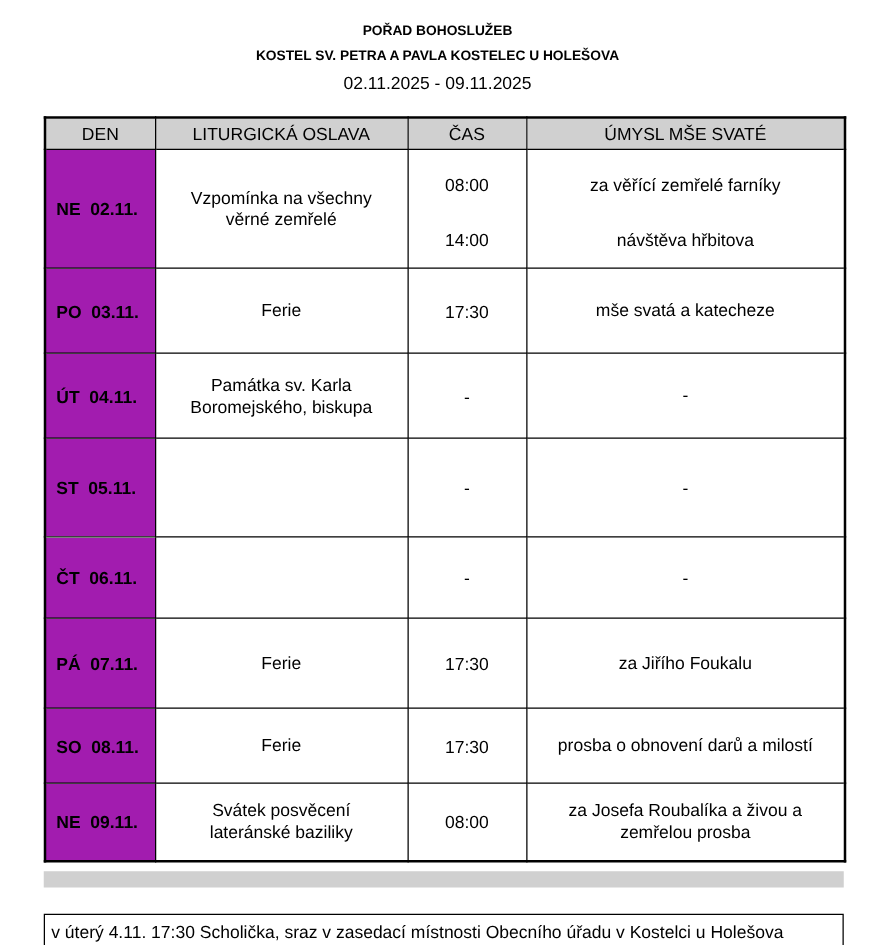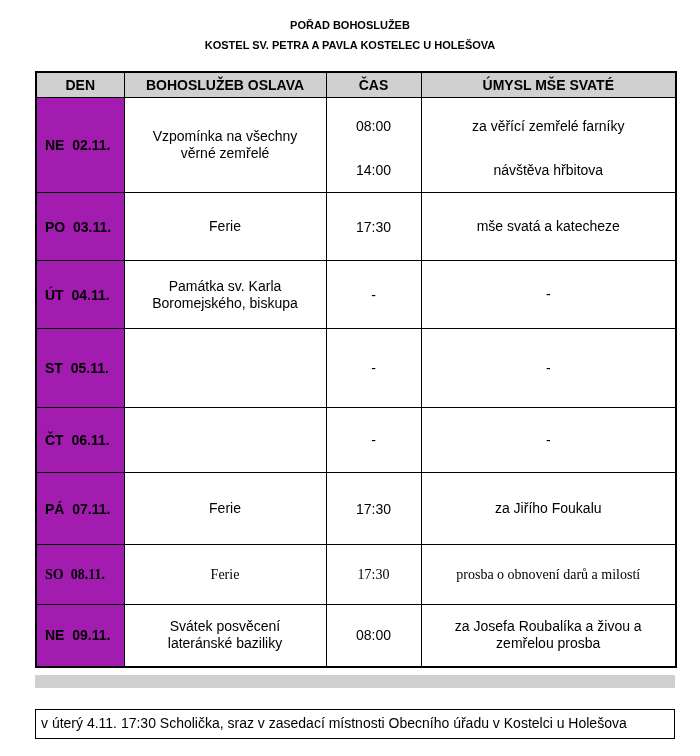--- a/index.html
+++ b/index.html
@@ -26,41 +26,41 @@
   th, td {
     border: 1px solid #000;
     vertical-align: middle;
     text-align: center;
     font-size: 14px;
     padding: 2px 8px;
     overflow: hidden;
   }
   th {
     background: #d0d0d0;
-    font-weight: bold;
+    font-weight: normal;
     height: 20px;
     padding: 2px 4px;
   }
   td.day {
     background: #a21caf;
     font-weight: bold;
     text-align: left;
     padding: 2px 4px 2px 8px;
     white-space: pre;
   }
   td.celebration { padding: 4px 25px; line-height: 17px; }
   td.intention   { padding: 2px 11px; line-height: 17px; margin-left: 40px; }
 
   tbody tr:nth-child(1) { height: 95px; }
   tbody tr:nth-child(2) { height: 68px; }
   tbody tr:nth-child(3) { height: 68px; }
   tbody tr:nth-child(4) { height: 79px; }
   tbody tr:nth-child(5) { height: 65px; }
   tbody tr:nth-child(6) { height: 72px; }
-  tbody tr:nth-child(7) { height: 60px; font-family: Liberation Serif, serif; }
+  tbody tr:nth-child(7) { height: 60px; }
   tbody tr:nth-child(8) { height: 62px; border-radius: 30px; }
 
   td.stack-cell { padding: 0; }
   .stack {
     display: flex;
     flex-direction: column;
     height: 93px;
     padding-top: 6px;
     box-sizing: border-box;
   }
@@ -83,35 +83,36 @@
   }
 </style>
 </head>
 <body>
 
 <div class="page">
 
   <div class="doc-header">
     <div class="title">POŘAD BOHOSLUŽEB</div>
     <div class="subtitle">KOSTEL SV. PETRA A PAVLA KOSTELEC U HOLEŠOVA</div>
+    <div class="daterange">02.11.2025 - 09.11.2025</div>
   </div>
 
   <div class="content">
 
     <table class="schedule">
       <colgroup>
         <col style="width:88px">
         <col style="width:202px">
         <col style="width:95px">
         <col style="width:255px">
       </colgroup>
       <thead>
         <tr>
           <th>DEN</th>
-          <th>BOHOSLUŽEB OSLAVA</th>
+          <th>LITURGICKÁ OSLAVA</th>
           <th>ČAS</th>
           <th>ÚMYSL MŠE SVATÉ</th>
         </tr>
       </thead>
       <tbody>
         <tr>
           <td class="day">NE  02.11.</td>
           <td class="celebration">Vzpomínka na všechny věrné zemřelé</td>
           <td class="stack-cell">
             <div class="stack">

